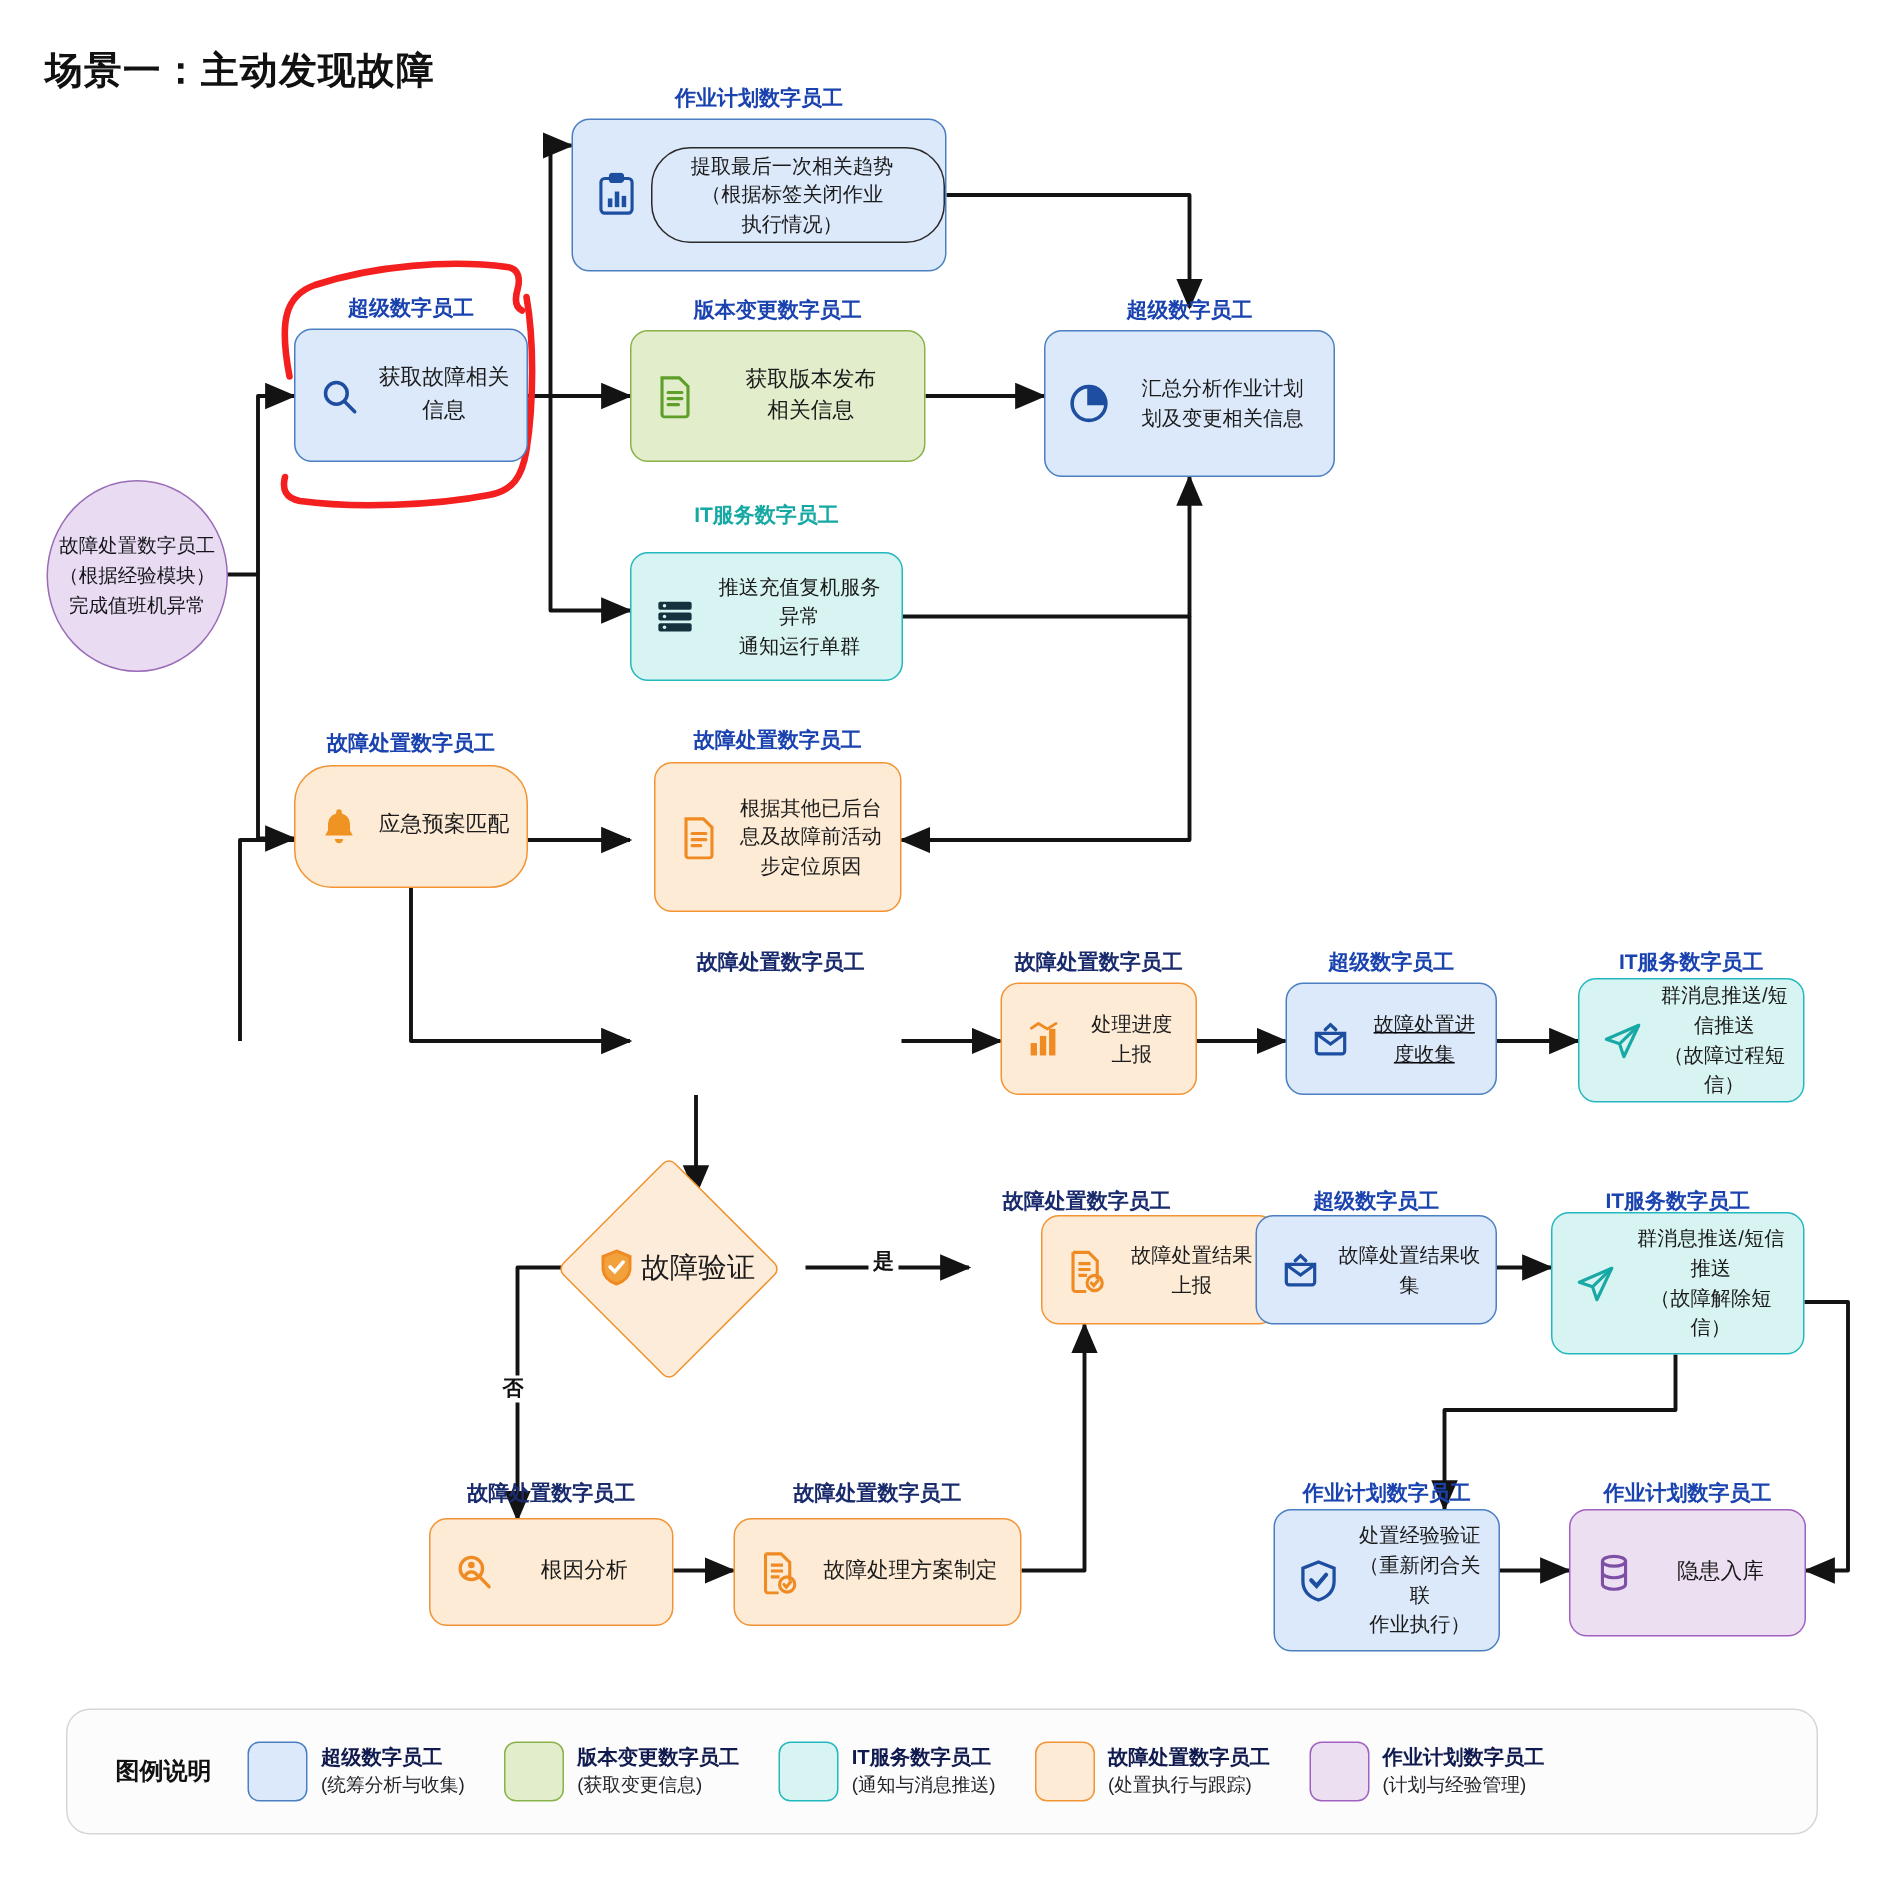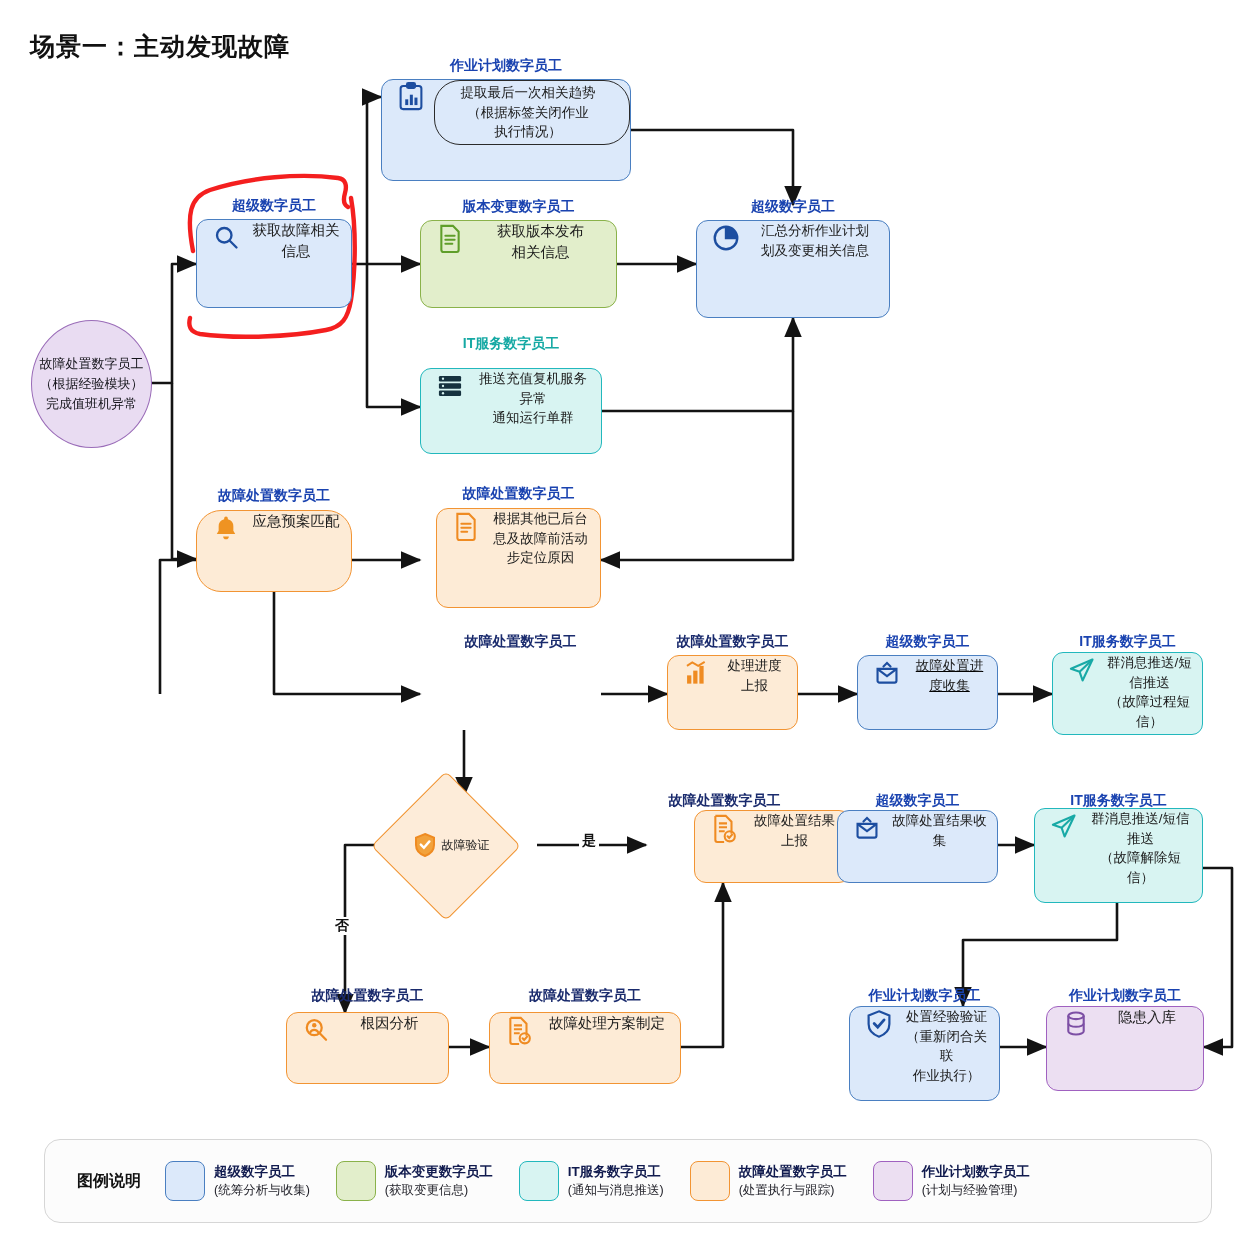--- a/index.html
+++ b/index.html
@@ -6,33 +6,33 @@
   body{width:1254px;height:1254px;position:relative;overflow:hidden;
        font-family:"Liberation Sans","DejaVu Sans",sans-serif;}
   #canvas{position:absolute;left:0;top:0;width:1254px;height:1254px;}
   #svg-layer{position:absolute;left:0;top:0;width:1254px;height:1254px;pointer-events:none;}
 
   .title{position:absolute;left:30px;top:30px;font-size:25px;font-weight:bold;color:#111;
          letter-spacing:1px;white-space:nowrap;}
 
   
   .node{position:absolute;box-sizing:border-box;border-radius:12px;display:flex;
-        align-items:flex-start;justify-content:flex-start;border-width:1.6px;border-style:solid;}
+        align-items:center;justify-content:flex-start;border-width:1.6px;border-style:solid;}
   .node .ic{flex:0 0 auto;width:34px;height:34px;margin-left:12px;margin-right:6px;
             display:flex;align-items:center;justify-content:center;}
   .node .tx{flex:1 1 auto;text-align:center;font-size:14.5px;color:#1b1b1b;line-height:1.45;
             padding-right:10px;padding-left:2px;font-weight:500;}
   .node .tx.small{font-size:13.5px;}
 
   .cap{position:absolute;font-size:14px;font-weight:bold;white-space:nowrap;text-align:center;}
 
   
   .c-blue   {background:#dce9fa;border-color:#4a7fc1;}
   .c-green  {background:#e2eecb;border-color:#8ab24a;}
-  .c-cyan   {background:#d8f4f2;border-color:#22b8bd;border-radius:11px;}
+  .c-cyan   {background:#d8f4f2;border-color:#22b8bd;}
   .c-orange {background:#fdebd6;border-color:#f29433;}
   .c-purple {background:#ecdff2;border-color:#a061c0;}
 
   .cap-blue  {color:#1a43b0;}
   .cap-green {color:#1a43b0;}
   .cap-cyan  {color:#16a9a4;}
   .cap-orange{color:#1a2b6d;}
   .cap-purple{color:#1a43b0;}
 
   .inner-round{border:1.4px solid #2a2a2a;border-radius:26px;padding:2px 10px;}
@@ -40,21 +40,21 @@
   
   .oval{position:absolute;border-radius:50%;background:#e9dcf2;border:1.6px solid #9a6cb8;
         display:flex;align-items:center;justify-content:center;text-align:center;
         font-size:13px;color:#15151b;line-height:1.55;font-weight:500;}
 
   
   .diamond-wrap{position:absolute;}
   .diamond{position:absolute;left:0;top:0;width:100%;height:100%;
            background:#fdecd9;border:1.8px solid #f0912c;transform:rotate(45deg);border-radius:6px;}
   .diamond-txt{position:absolute;left:0;top:0;width:100%;height:100%;display:flex;
-               align-items:center;justify-content:center;font-size:12px;color:#1b1b1b;
+               align-items:center;justify-content:center;font-size:19px;color:#1b1b1b;
                font-weight:500;}
 
   .edge-label{position:absolute;font-size:14px;font-weight:bold;color:#111;background:#fff;
               padding:0 3px;}
 
   
   #legend{position:absolute;left:44px;top:1139px;width:1166px;height:82px;
           border:1.3px solid #d6d6d6;border-radius:16px;background:#fcfcfc;
           display:flex;align-items:center;}
   #legend .lg-title{font-size:16px;font-weight:bold;color:#111;margin-left:32px;margin-right:24px;

